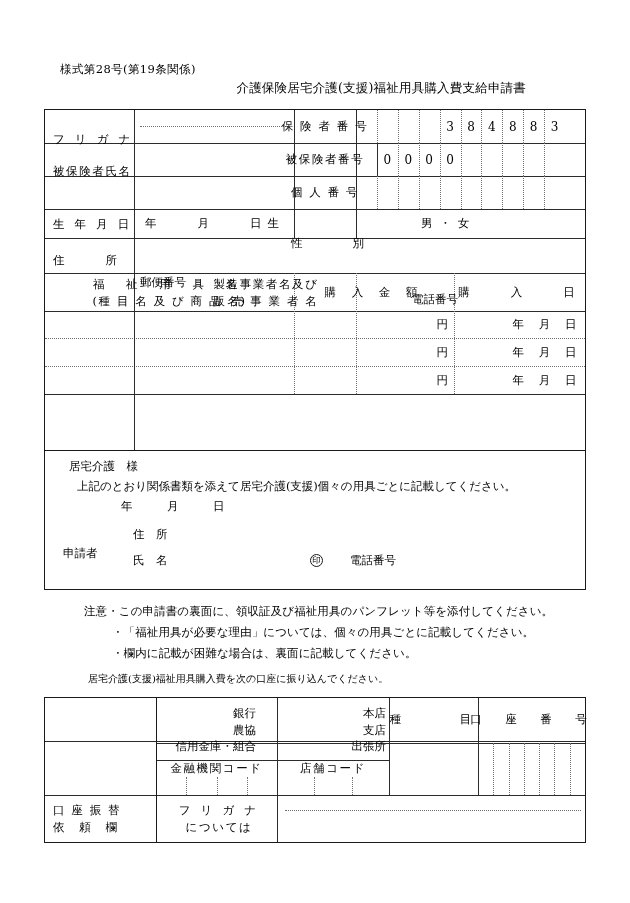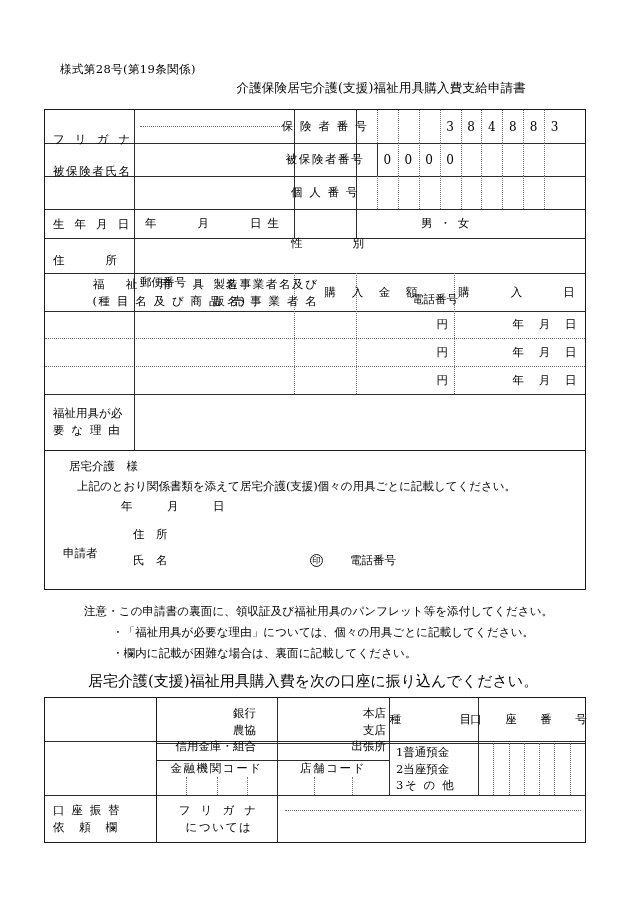--- a/index.html
+++ b/index.html
@@ -105,21 +105,21 @@
   .note {
     position: absolute;
     font-size: 11.5px;
     white-space: nowrap;
     letter-spacing: 0.1px;
   }
   .bank-lead {
     position: absolute;
     left: 88px;
     top: 672px;
-    font-size: 15px;
+    font-size: 10px;
     white-space: nowrap;
   }
 
   .seal {
     position: absolute;
     width: 13px;
     height: 13px;
     border: 1px solid #1a1a1a;
     border-radius: 50%;
     font-size: 8.5px;
@@ -262,24 +262,20 @@
     <div class="cell c-mid" style="left:6px; top:234px; width:236px; height:18px;"></div>
     <div class="cell c-mid" style="left:256px; top:234px; width:48px; height:18px;"></div>
     <div class="cell c-rgt" style="left:311px; top:234px; width:92px; height:18px;">円</div>
     <div class="cell c-rgt sp2" style="left:409px; top:234px; width:124px; height:18px;">年　月　日</div>
 
     <div class="cell c-mid" style="left:6px; top:262px; width:236px; height:18px;"></div>
     <div class="cell c-mid" style="left:256px; top:262px; width:48px; height:18px;"></div>
     <div class="cell c-rgt" style="left:311px; top:262px; width:92px; height:18px;">円</div>
     <div class="cell c-rgt sp2" style="left:409px; top:262px; width:124px; height:18px;">年　月　日</div>
 
-    <div class="stack" style="left:8px; top:292px; width:82px; height:40px;">
-      <span>福祉用具が必</span>
-      <span class="sp2">要 な 理 由</span>
-    </div>
     <div class="cell" style="left:96px; top:292px; width:430px; height:44px;"></div>
 
     <div class="cell" style="left:24px; top:349px; width:300px; height:16px;">居宅介護　様</div>
     <div class="cell" style="left:32px; top:369px; width:500px; height:16px;">上記のとおり関係書類を添えて居宅介護(支援)個々の用具ごとに記載してください。</div>
     <div class="cell" style="left:76px; top:389px; width:200px; height:16px;">年　　　月　　　日</div>
 
     <div class="cell" style="left:18px; top:436px; width:60px; height:16px;">申請者</div>
     <div class="cell" style="left:88px; top:417px; width:60px; height:16px;">住　所</div>
     <div class="cell" style="left:155px; top:417px; width:230px; height:16px;"></div>
     <div class="cell" style="left:88px; top:443px; width:60px; height:16px;">氏　名</div>
@@ -336,25 +332,20 @@
       <span>信用金庫・組合</span>
     </div>
 
     <div class="stack" style="left:236px; top:2px; width:105px; height:60px; align-items:flex-end;">
       <span>本店</span>
       <span>支店</span>
       <span>出張所</span>
     </div>
 
     <div class="cell c-ctr sp3" style="left:344px; top:13px; width:89px; height:18px;">種　　　目</div>
-    <div class="stack" style="left:351px; top:45px; width:82px; height:52px; align-items:flex-start;">
-      <span>1普通預金</span>
-      <span>2当座預金</span>
-      <span class="sp2">3そ の 他</span>
-    </div>
 
     <div class="cell c-ctr sp3" style="left:433px; top:13px; width:107px; height:18px;">口　座　番　号</div>
     <div class="digit" style="left:433.0px; top:45px; width:15.3px; height:52px;"></div>
     <div class="digit" style="left:448.3px; top:45px; width:15.3px; height:52px;"></div>
     <div class="digit" style="left:463.6px; top:45px; width:15.3px; height:52px;"></div>
     <div class="digit" style="left:478.9px; top:45px; width:15.2px; height:52px;"></div>
     <div class="digit" style="left:494.1px; top:45px; width:15.3px; height:52px;"></div>
     <div class="digit" style="left:509.4px; top:45px; width:15.3px; height:52px;"></div>
     <div class="digit" style="left:524.7px; top:45px; width:15.3px; height:52px;"></div>
 

